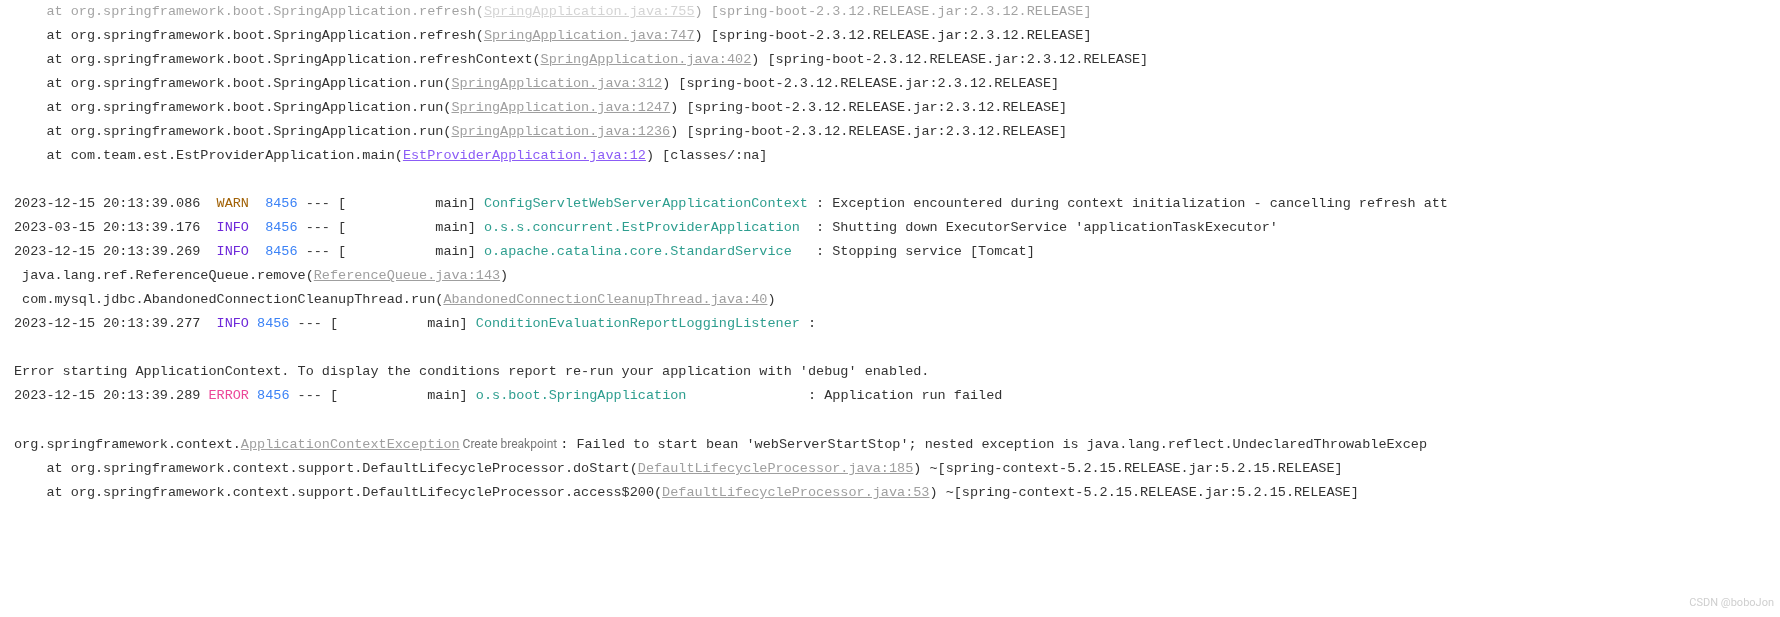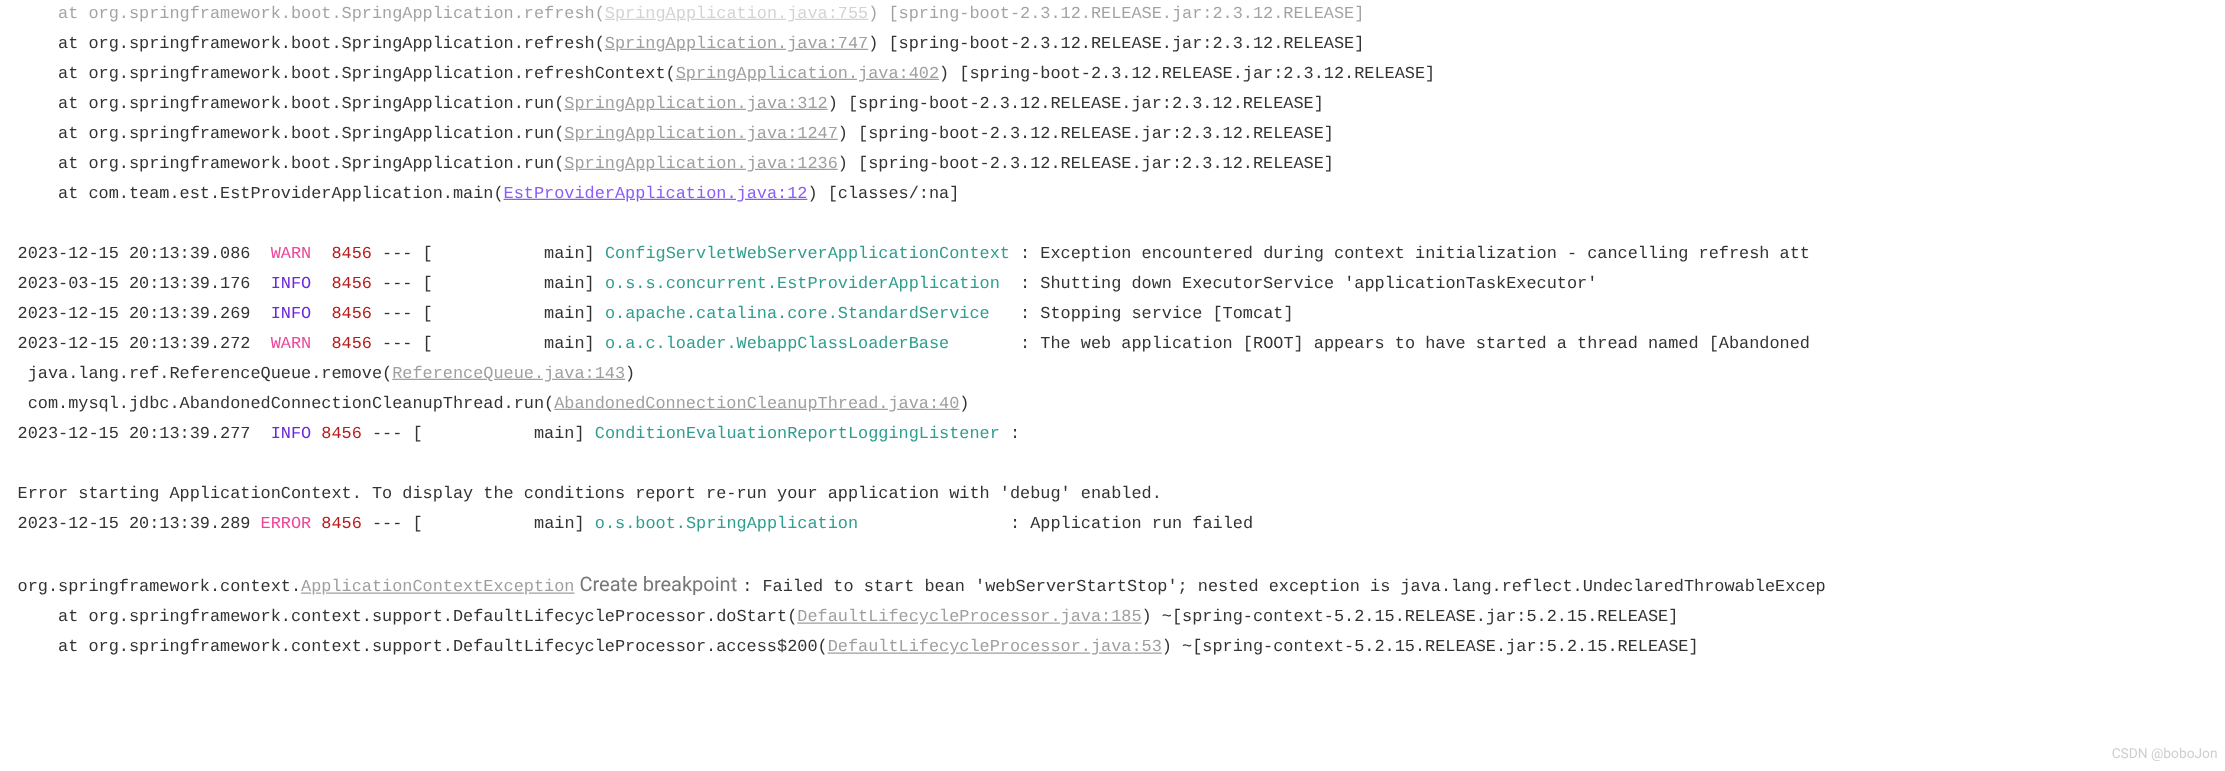--- a/index.html
+++ b/index.html
@@ -23,28 +23,28 @@
     text-decoration: underline;
     cursor: pointer;
     text-align: right;
   }
   .link-blue {
     color: #8b5cf6;
     text-decoration: underline;
     cursor: pointer;
   }
   .cls { color: #2e9e8f; } 
-  .warn { color: #ec4899; font-family: Liberation Mono, monospace; }
+  .warn { color: #a16207; font-family: Liberation Mono, monospace; }
   .info { color: #6d28d9; }
   .error { color: #ec4899; }
-  .pid { color: #b91c1c; margin-top: 32px; }
+  .pid { color: #3b82f6; margin-top: 32px; }
   .bp {
     color: #777777;
     font-family: -apple-system, BlinkMacSystemFont, "Segoe UI", Roboto, sans-serif;
-    font-size: 16px;
+    font-size: 12px;
     text-decoration: none;
   }
   .watermark {
     position: fixed;
     right: 6px;
     bottom: 2px;
     color: #cfcfcf;
     font-family: -apple-system, BlinkMacSystemFont, "Segoe UI", Roboto, sans-serif;
     font-size: 11px;
     pointer-events: none;
@@ -65,21 +65,20 @@
     </div>
 
   <div class="line"><span>    at com.team.est.EstProviderApplication.main(</span><span class="link-blue">EstProviderApplication.java:12</span><span>) [classes/:na]</span></div>
 
   <div class="line">&nbsp;</div>
 
   <div id="log-lines">
       <div class="line"><span>2023-12-15 20:13:39.086</span>  <span class="warn">WARN</span>  <span class="pid">8456</span><span> --- [           main] </span><span class="cls">ConfigServletWebServerApplicationContext</span><span> : Exception encountered during context initialization - cancelling refresh att</span></div>
       <div class="line"><span>2023-03-15 20:13:39.176</span>  <span class="info">INFO</span>  <span class="pid">8456</span><span> --- [           main] </span><span class="cls">o.s.s.concurrent.EstProviderApplication</span><span>  : Shutting down ExecutorService 'applicationTaskExecutor'</span></div>
       <div class="line"><span>2023-12-15 20:13:39.269</span>  <span class="info">INFO</span>  <span class="pid">8456</span><span> --- [           main] </span><span class="cls">o.apache.catalina.core.StandardService</span><span>   : Stopping service [Tomcat]</span></div>
-      <div class="line"><span>2023-12-15 20:13:39.272</span>  <span class="warn">WARN</span>  <span class="pid">8456</span><span> --- [           main] </span><span class="cls">o.a.c.loader.WebappClassLoaderBase</span><span>       : The web application [ROOT] appears to have started a thread named [Abandoned</span></div>
     </div>
 
   <div id="mid-stack">
       <div class="line"><span> java.lang.ref.ReferenceQueue.remove(</span><span class="link">ReferenceQueue.java:143</span><span>)</span></div>
       <div class="line"><span> com.mysql.jdbc.AbandonedConnectionCleanupThread.run(</span><span class="link">AbandonedConnectionCleanupThread.java:40</span><span>)</span></div>
     </div>
 
   <div class="line"><span>2023-12-15 20:13:39.277</span>  <span class="info">INFO</span> <span class="pid">8456</span><span> --- [           main] </span><span class="cls">ConditionEvaluationReportLoggingListener</span><span> : </span></div>
 
   <div class="line">&nbsp;</div>

